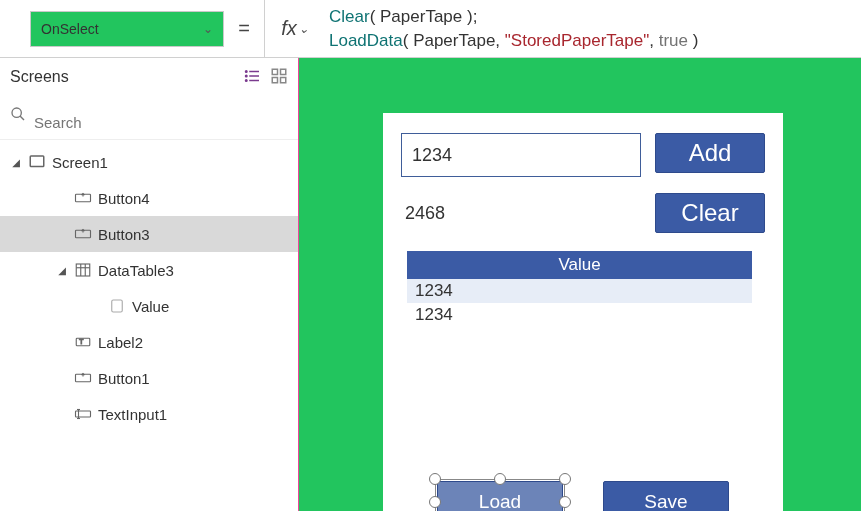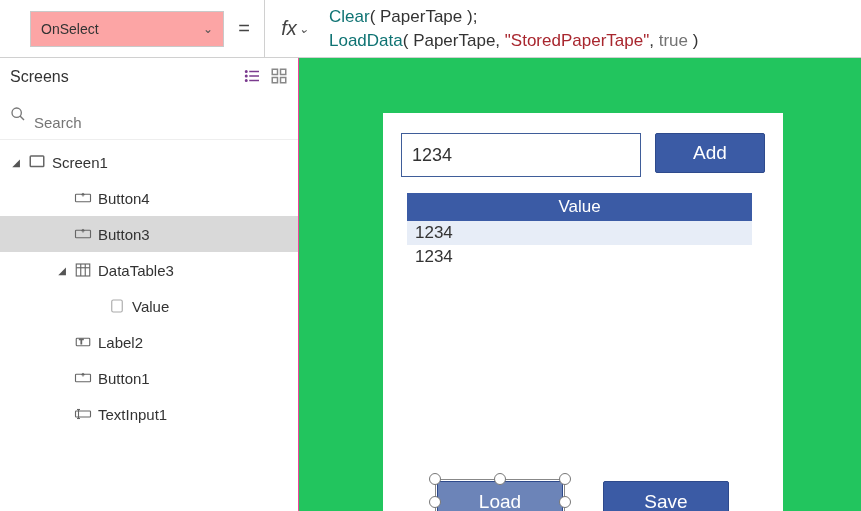--- a/index.html
+++ b/index.html
@@ -1,19 +1,19 @@
 <!DOCTYPE html>
 <html><head>
 <meta charset="utf-8">
 <style>
   * { box-sizing: border-box; margin: 0; padding: 0; font-family: "Segoe UI", Arial, sans-serif; }
   body { width: 861px; height: 511px; overflow: hidden; background: #fff; font-size: 14px; color: #333; }
 
   .formula-bar { display: flex; align-items: center; height: 58px; border-bottom: 1px solid #d0d0d0; }
-  .prop-select { width: 194px; height: 36px; border: 1px solid #c9c9c9; margin-left: 30px; display:flex; align-items:center; padding:0 10px; justify-content: space-between; background:#fca5a5; }
+  .prop-select { width: 194px; height: 36px; border: 1px solid #c9c9c9; margin-left: 30px; display:flex; align-items:center; padding:0 10px; justify-content: space-between; background:#22c55e; }
   .equals { width: 40px; text-align:center; font-size: 20px; color:#444; }
   .fx-box { display:flex; align-items:center; flex:1; height:58px; border-left:1px solid #d0d0d0; }
   .fx-symbol { width:60px; text-align:center; font-style: italic; font-family: "Times New Roman", serif; font-size:20px; color:#444; display:flex; align-items:center; justify-content:center; gap:2px;}
   .formula-text { flex:1; font-family: Consolas, monospace; font-size: 17px; line-height: 1.35; padding: 6px 4px; white-space: pre; overflow:hidden; }
   .tok-fn { color:#0f7373; }
   .tok-id { color:#333; }
   .tok-str { color:#a8262e; }
   .tok-kw { color:#737373; }
   .tok-punc { color:#333; }
 
@@ -32,21 +32,21 @@
   .tree-row.lvl3 { padding-left: 90px; }
   .tree-row.selected { background:#d9d9d9; }
   .tw { width:12px; display:inline-flex; justify-content:center; color:#555; font-size:10px;}
   .ticon { width:18px; height:18px; display:inline-flex; align-items:center; justify-content:center; }
   .tlabel { font-size:15px; color:#333; }
 
   .canvas { flex:1; background:#22c55e; position:relative; }
   .phone { position:absolute; left:84px; top:55px; width:400px; height:420px; background:#fff; padding:20px 18px 0 18px; }
   .row1 { display:flex; gap:14px; margin-bottom:16px; }
   .txt-input { flex:1; height:44px; border:1px solid #3f5d99; padding: 0 10px; font-size:18px; color:#333; display:flex; align-items:center; }
-  .btn { width:110px; height:40px; background:#3b5ba5; color:#fff; display:flex; align-items:center; justify-content:center; font-size:19px; border-radius:2px; border:1px solid #2e4a8c; }
+  .btn { width:110px; height:40px; background:#3b5ba5; color:#fff; display:flex; align-items:center; justify-content:center; font-size:24px; border-radius:2px; border:1px solid #2e4a8c; }
   .row2 { display:flex; gap:14px; align-items:center; margin-bottom:18px; }
   .sumlbl { flex:1; font-size:18px; color:#333; padding-left:4px;}
   .dt { width: 345px; margin-left:6px;}
   .dt-head { background:#3b5ba5; color:#fff; text-align:center; font-size:17px; padding:4px 0; }
   .dt-row { padding:2px 8px; font-size:17px; color:#333; }
   .dt-row.sel { background:#e7edf7; }
   .bottom-btns { position:absolute; bottom:10px; left:0; right:0; display:flex; justify-content:center; gap:40px; }
   .btn-wide { width:126px; height:42px; background:#3b5ba5; color:#fff; display:flex; align-items:center; justify-content:center; font-size:19px; border-radius:2px; border:1px solid #2e4a8c; position:relative;}
   .sel-wrap { position:relative; }
   .sel-overlay { position:absolute; inset:-2px; border:1px solid #888; pointer-events:none; }
@@ -198,20 +198,28 @@
   <div class="canvas">
     <div class="phone">
       <div class="row1">
         <div class="txt-input">
           <span>1234</span>
         </div>
         <div class="btn">
           <span>Add</span>
         </div>
       </div>
+      <div class="row2">
+        <div class="sumlbl">
+          <span>2468</span>
+        </div>
+        <div class="btn">
+          <span>Clear</span>
+        </div>
+      </div>
       <div class="dt">
         <div class="dt-head">
           <span>Value</span>
         </div>
         <div id="dt-body">
             <div class="dt-row sel">1234</div>
             <div class="dt-row">1234</div>
           </div>
       </div>
       <div class="bottom-btns">

